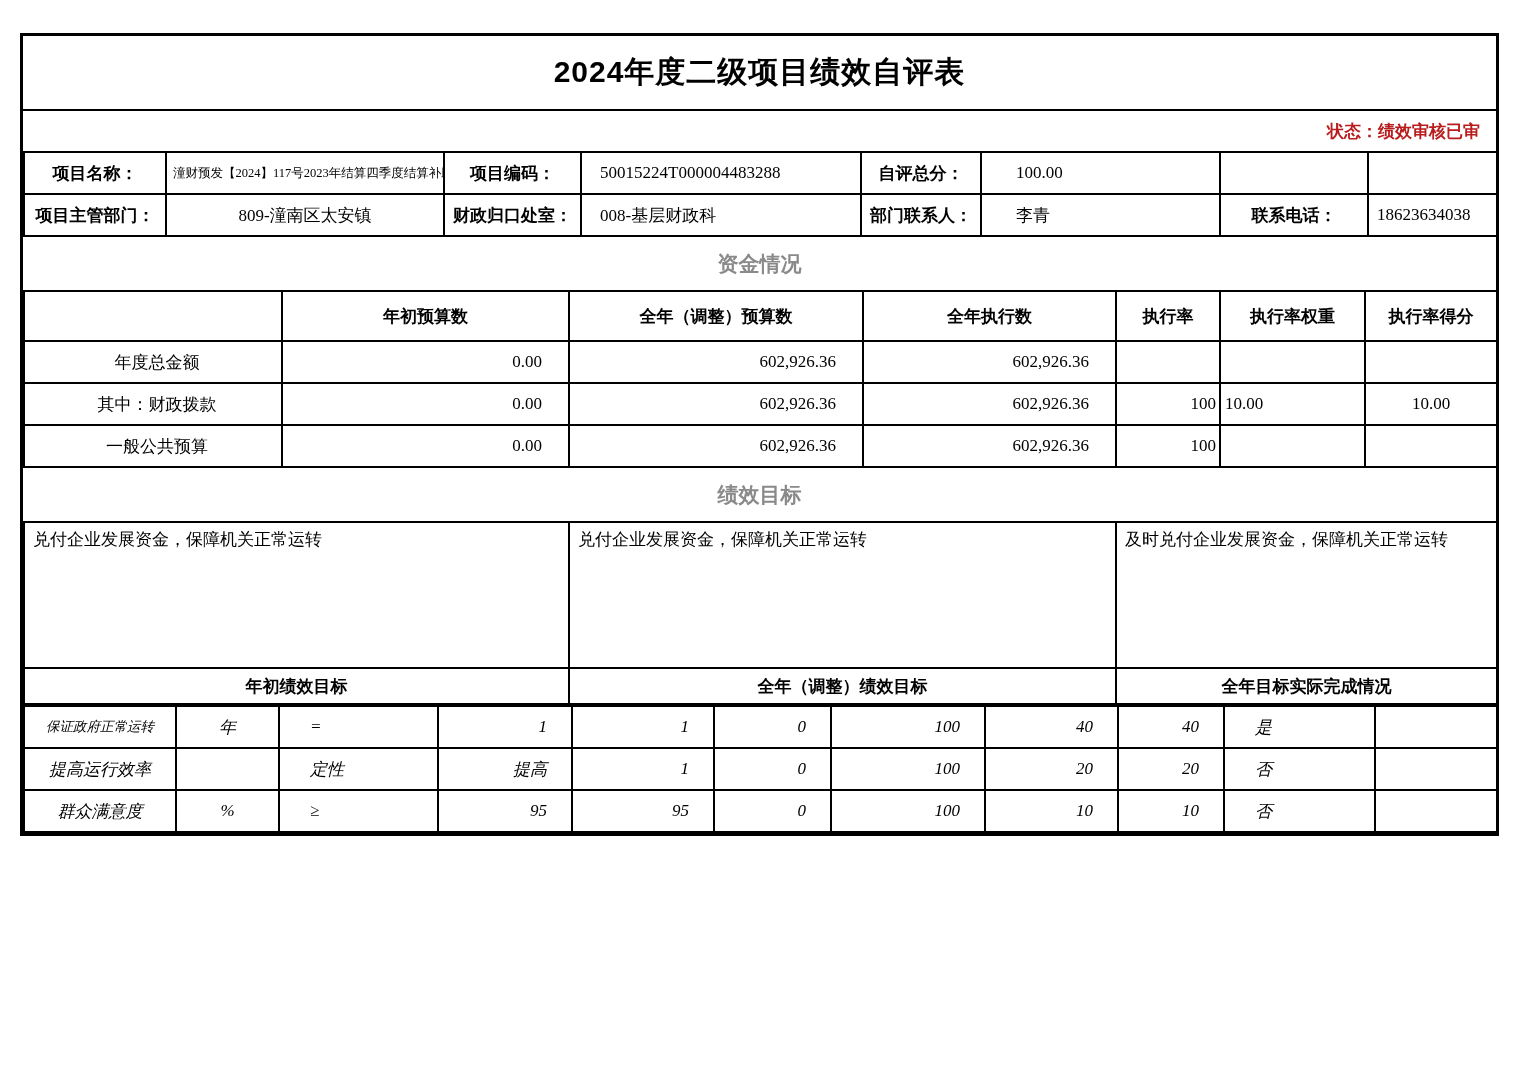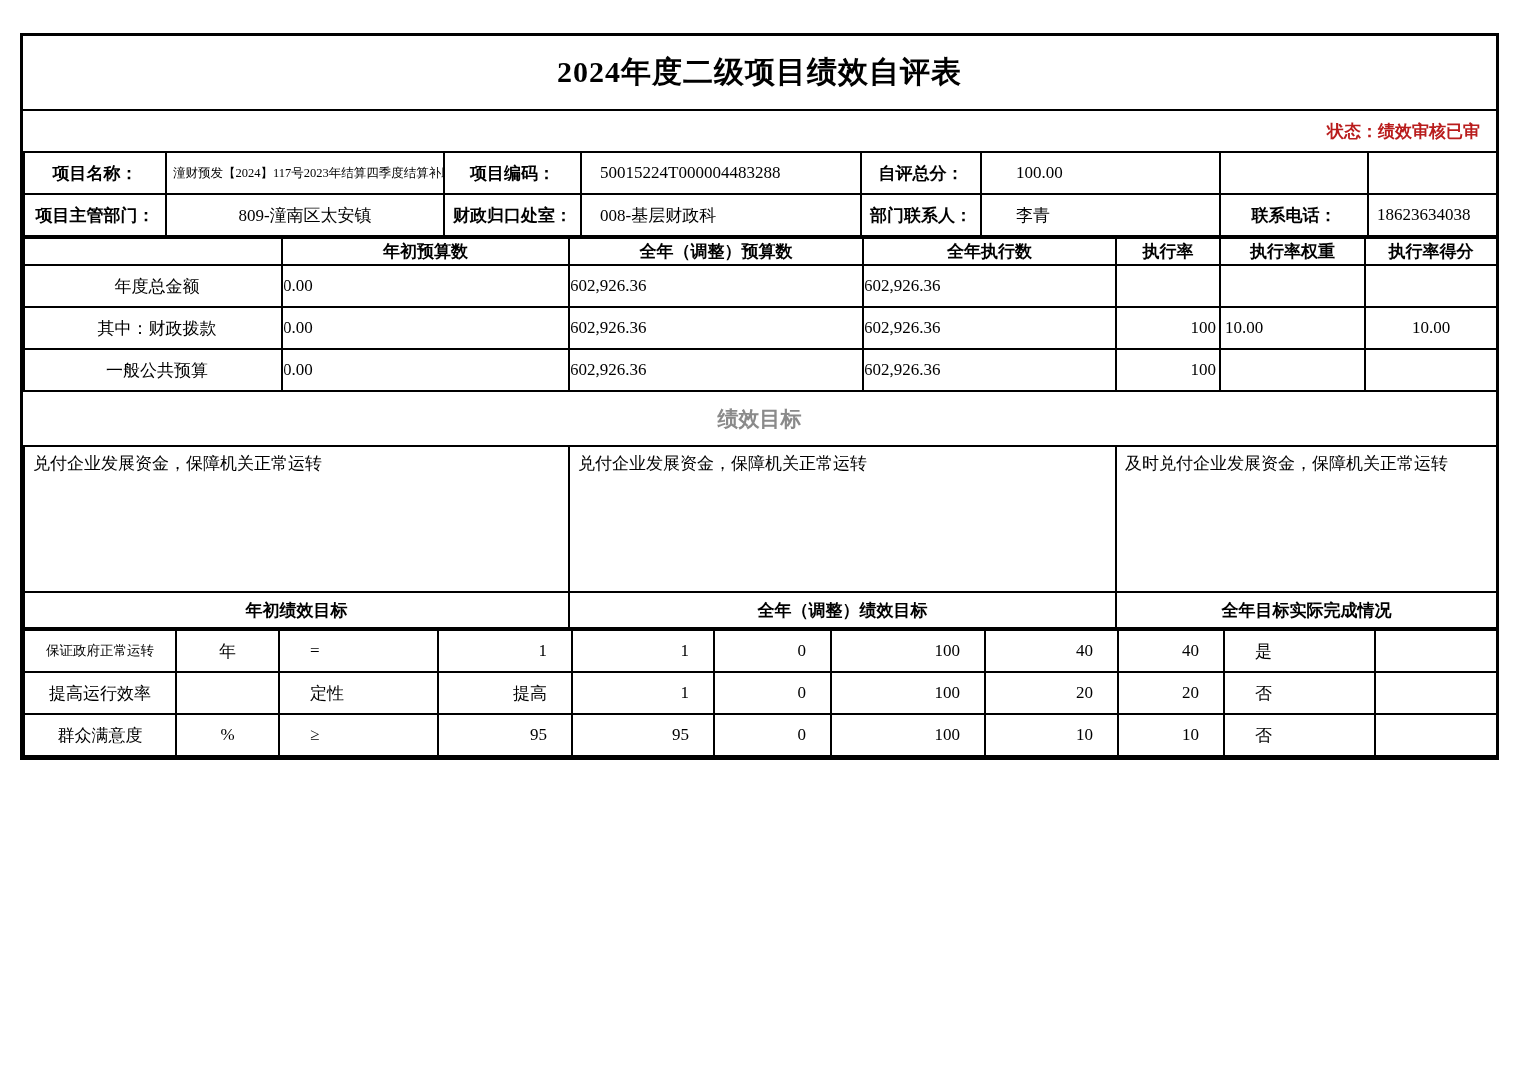--- a/index.html
+++ b/index.html
@@ -3,21 +3,21 @@
 <meta charset="utf-8">
 <style>
   html,body{margin:0;padding:0;background:#fff;}
   body{width:1519px;height:1075px;position:relative;
        font-family:"Liberation Serif","DejaVu Serif",serif;color:#000;}
   .sheet{position:absolute;left:20px;top:33px;width:1479px;
          border:3px solid #000;box-sizing:border-box;background:#fff;}
   
   .title-row{height:73px;border-bottom:2px solid #000;display:flex;
              align-items:center;justify-content:center;}
-  .title-row h1{margin:0;font-family:Liberation Serif, serif;
+  .title-row h1{margin:0;font-family:Liberation Sans, sans-serif;
                 font-size:30px;font-weight:bold;letter-spacing:1px;}
   
   .status-row{height:40px;display:flex;align-items:center;justify-content:flex-end;
               padding-right:16px;box-sizing:border-box;}
   .status-text{color:#b91c1c;font-weight:bold;font-size:17px;
                font-family:"Liberation Sans","DejaVu Sans",sans-serif;}
   
   .banner{height:53px;display:flex;align-items:center;justify-content:center;}
   .banner span{color:#8a8a8a;font-weight:bold;font-size:21px;
                font-family:"Liberation Sans","DejaVu Sans",sans-serif;}
@@ -28,32 +28,32 @@
   th{font-family:"Liberation Sans","DejaVu Sans",sans-serif;font-weight:bold;
      text-align:center;}
   .info td{height:42px;}
   .lbl{font-family:"Liberation Sans","DejaVu Sans",sans-serif;font-weight:bold;
        text-align:center;padding-right:0;}
   .val{text-align:left;padding-left:18px;}
   .val-c{text-align:center;}
   .val-lg{text-align:left;padding-left:34px;}
   .val-s{text-align:left;padding-left:8px;}
   .small-val{font-size:12.5px;padding-left:6px;}
-  .fund th{height:27px;}
+  .fund th{height:50px;}
   .fund td{height:42px;}
   .rowlbl{text-align:center;padding-left:8px;}
-  .num{text-align:left;padding-right:4px;border-radius:21px;}
+  .num{text-align:right;padding-right:26px;border-radius:21px;}
   .rate{text-align:right;padding-right:3px;}
   .weight{text-align:left;padding-left:4px;}
   .score-c{text-align:center;}
   .goal th{height:36px;}
   .goal td{height:146px;vertical-align:top;text-align:left;
            padding:4px 8px;white-space:normal;line-height:1.55;}
   .ind th{height:44px;}
-  .ind td{height:42px;}
+  .ind td{height:42px;font-style:italic;}
   .c-name{text-align:center;}
   .c-name.sm{font-size:13.5px;}
   .c-unit{text-align:center;}
   .c-left{text-align:left;padding-left:30px;}
   .c-num{text-align:right;padding-right:24px;}
 </style>
 </head>
 <body>
 
 <div class="sheet">
@@ -94,20 +94,23 @@
       <td class="lbl">财政归口处室：</td>
       <td class="val">008-基层财政科</td>
       <td class="lbl">部门联系人：</td>
       <td class="val-lg">李青</td>
       <td class="lbl">联系电话：</td>
       <td class="val-s">18623634038</td>
     </tr>
   </tbody>
     </table>
 
+  <div class="banner">
+    <span>资金情况</span>
+  </div>
 
   <table class="fund">
     <colgroup>
       <col style="width:258px">
         <col style="width:287px">
         <col style="width:294px">
         <col style="width:253px">
       <col style="width:104px">
         <col style="width:145px">
         <col style="width:132px">

